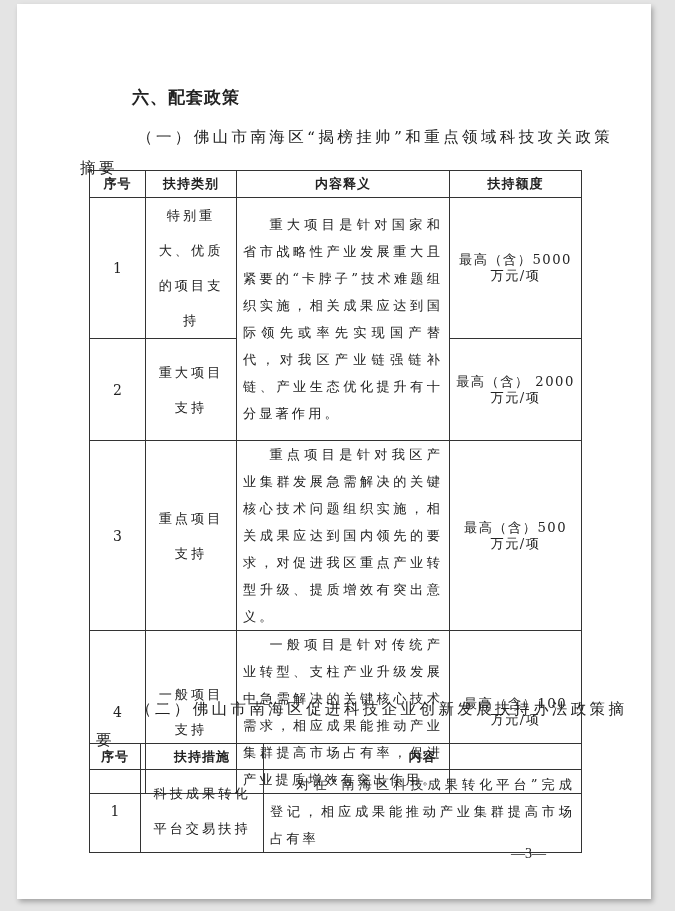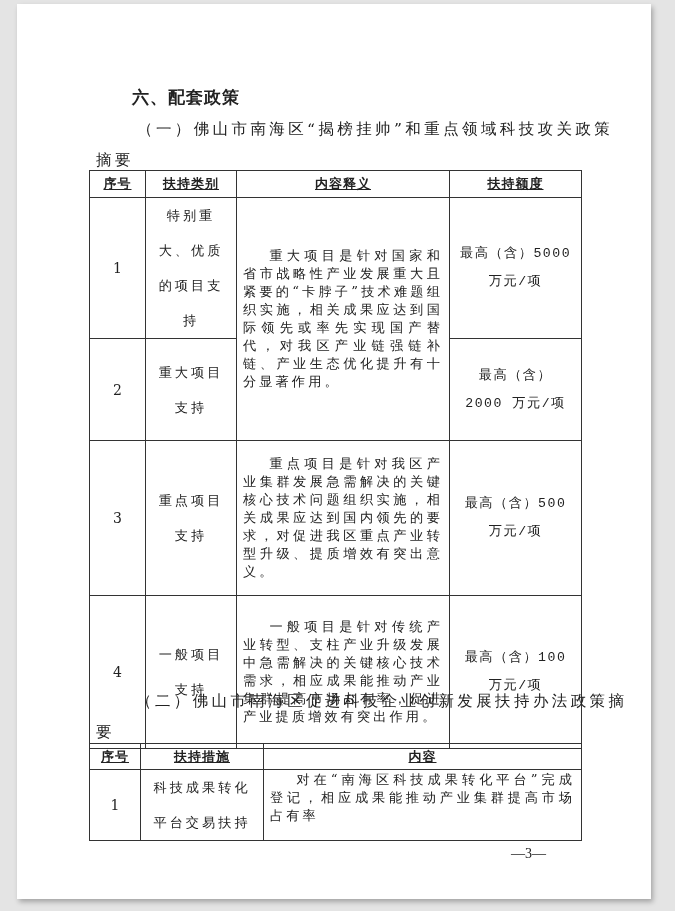--- a/index.html
+++ b/index.html
@@ -2,39 +2,39 @@
 <html><head>
 <meta charset="utf-8">
 <style>
   html, body { margin:0; padding:0; }
   body { width:675px; height:911px; background:#e4e4e4; position:relative; overflow:hidden;
          font-family:"DejaVu Serif","Liberation Serif",serif; color:#222; }
   .page { position:absolute; left:17px; top:4px; width:634px; height:895px; background:#fff;
           box-shadow:2px 3px 5px rgba(0,0,0,0.28); }
   .abs { position:absolute; white-space:nowrap; }
   .h-section { left:132px; top:86px; font-size:17px; font-weight:bold; font-family:Liberation Sans, sans-serif; letter-spacing:1px; }
-  .h-sub { font-size:15.5px; letter-spacing:3.4px; }
+  .h-sub { font-size:15.5px; letter-spacing:3.4px;margin-top:8px; }
   table { position:absolute; border-collapse:collapse; table-layout:fixed; font-size:13.2px; }
   td, th { border:1.4px solid #333; padding:0; text-align:center; vertical-align:middle; }
-  th { font-family:"DejaVu Sans","Liberation Sans",sans-serif; font-weight:bold; font-size:13px; letter-spacing:1px;text-decoration:underline; }
+  th { font-family:"DejaVu Sans","Liberation Sans",sans-serif; font-weight:bold; font-size:13px; letter-spacing:1px; }
   .cell-text { line-height:35px; letter-spacing:3px; }
-  .content { text-align:justify; text-align-last:left; padding:0 6px; line-height:18px; letter-spacing:3.1px; text-indent:2em; }
-  .amount { line-height:28px; letter-spacing:1.5px; padding:0 6px;font-family:Liberation Mono, monospace; }
+  .content { text-align:justify; text-align-last:left; padding:0 6px; line-height:27px; letter-spacing:3.1px; text-indent:2em; }
+  .amount { line-height:16px; letter-spacing:1.5px; padding:0 6px; }
   .num { font-size:14px; }
   .pagenum { left:511px; top:846px; font-size:14px; font-family:"Liberation Serif",serif; }
 </style>
 </head>
 <body>
 
 <div class="page"></div>
 
 <div class="abs h-section">六、配套政策</div>
 
 <div class="abs h-sub" style="left:137px; top:119px;">（一）佛山市南海区“揭榜挂帅”和重点领域科技攻关政策</div>
-<div class="abs h-sub" style="left:96px; top:150px;">摘要</div>
+<div class="abs h-sub" style="left:80px; top:150px;">摘要</div>
 
 <table style="left:89px; top:170px; width:492px;">
   <colgroup>
       <col style="width:56px">
       <col style="width:91px">
       <col style="width:213px">
       <col style="width:132px">
     </colgroup>
   <tbody>
       <tr style="height:27px">

